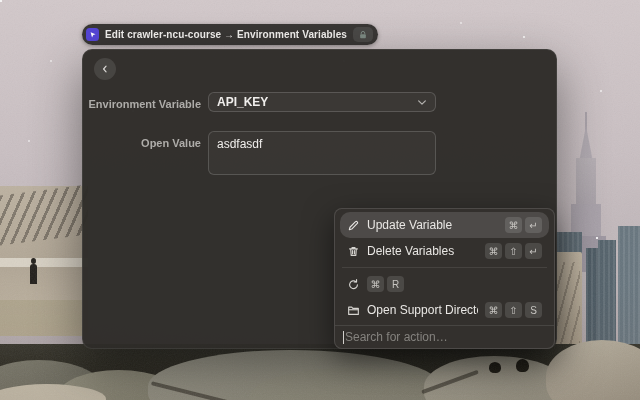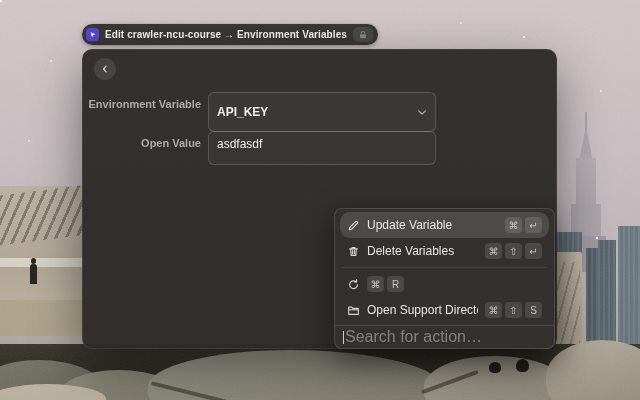--- a/index.html
+++ b/index.html
@@ -64,25 +64,25 @@
 
   
   .window{left:82px;top:49px;width:475px;height:300px;border-radius:10px;
           background:rgba(45,43,40,.97);border:1px solid rgba(255,255,255,.07);
           box-shadow:0 18px 50px rgba(0,0,0,.45);box-sizing:border-box;}
   .back-btn{left:11px;top:8px;width:22px;height:22px;border-radius:50%;
           background:rgba(255,255,255,.1);display:flex;align-items:center;justify-content:center;cursor:default;}
   .form-label{width:118px;text-align:right;font-size:11px;font-weight:700;color:#aeaca9;}
   .lbl1{left:0;top:48px;}
   .lbl2{left:0;top:87px;}
-  .dropdown{left:125px;top:42px;width:228px;height:40px;border-radius:6px;box-sizing:border-box;
+  .dropdown{left:125px;top:42px;width:228px;height:20px;border-radius:6px;box-sizing:border-box;
           border:1px solid rgba(255,255,255,.16);background:rgba(255,255,255,.04);
           display:flex;align-items:center;padding:0 8px;gap:6px;}
   .dropdown-value{flex:1;font-size:12px;font-weight:600;color:#f0eeec;}
-  .textarea{left:125px;top:81px;width:228px;height:34px;border-radius:6px;box-sizing:border-box;
+  .textarea{left:125px;top:81px;width:228px;height:44px;border-radius:6px;box-sizing:border-box;
           border:1px solid rgba(255,255,255,.16);background:rgba(255,255,255,.03);
           color:#f0eeec;font-size:12px;font-family:"Liberation Sans",sans-serif;
           padding:5px 8px;resize:none;outline:none;overflow:hidden;}
 
   
   .panel{left:334px;top:208px;width:221px;height:141px;border-radius:8px;box-sizing:border-box;
          background:rgba(52,49,45,.97);border:1px solid rgba(255,255,255,.13);
          box-shadow:0 10px 30px rgba(0,0,0,.5);}
   .panel-list{position:absolute;left:0;right:0;top:0;bottom:23px;padding:3px 5px 0;overflow:hidden;}
   .action-row{height:26px;border-radius:6px;display:flex;align-items:center;gap:7px;padding:0 7px;cursor:default;}
@@ -91,21 +91,21 @@
   .row-icon{display:flex;flex:none;}
   .kbd-group{display:flex;gap:3px;}
   .kbd{min-width:11px;height:16px;padding:0 3px;border-radius:4px;background:rgba(255,255,255,.12);
        color:#c7c5c1;font-size:10px;display:flex;align-items:center;justify-content:center;}
   .panel-divider{height:1px;background:rgba(255,255,255,.09);margin:3px 2px;}
   .section-label{font-size:11px;color:#8f8d89;margin:4px 7px 5px;}
   .panel-search{position:absolute;left:0;right:0;bottom:0;height:23px;box-sizing:border-box;
        border-top:1px solid rgba(255,255,255,.1);display:flex;align-items:center;padding:0 8px;}
   .caret{width:1px;height:13px;background:#d2d0cc;margin-right:1px;flex:none;}
   .search-input{flex:1;background:transparent;border:none;outline:none;color:#e9e7e4;
-       font-size:16px;font-family:"Liberation Sans",sans-serif;padding:0;}
+       font-size:12px;font-family:"Liberation Sans",sans-serif;padding:0;}
   .search-input::placeholder{color:#84827e;}
   svg{display:block;}
 </style>
 </head>
 <body>
 
 <div class="stage">
 
   <div class="abs sky"></div>
   <div class="abs tower-antenna"></div>

